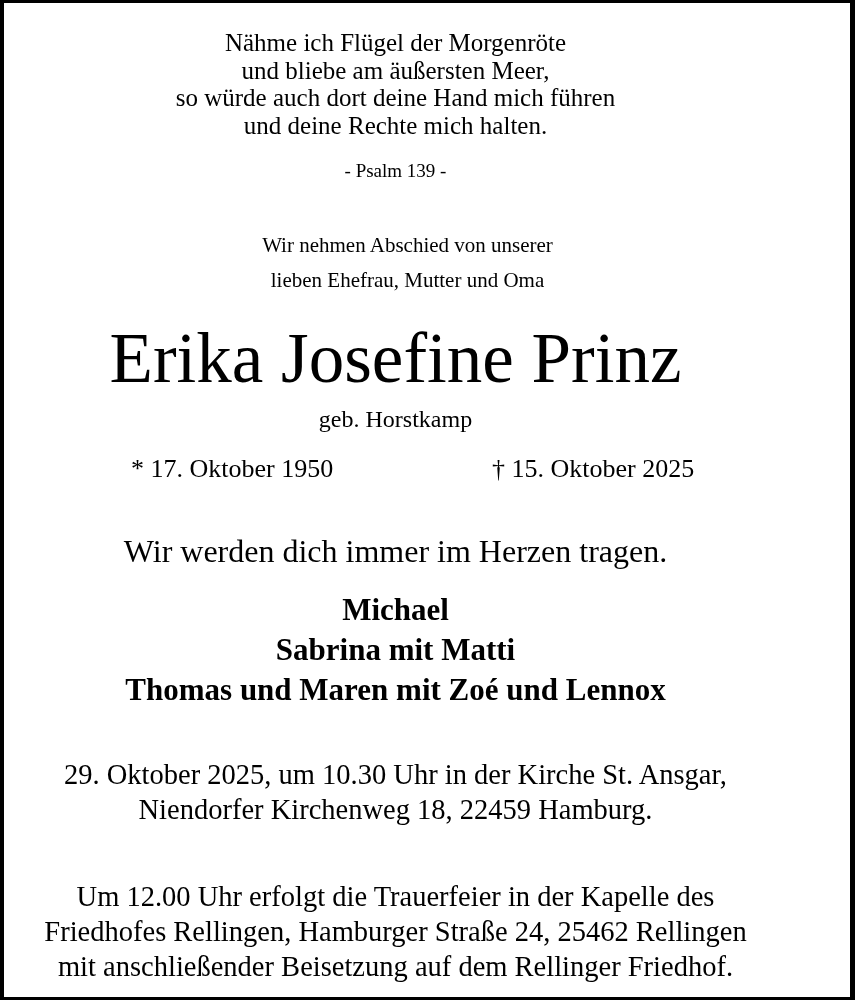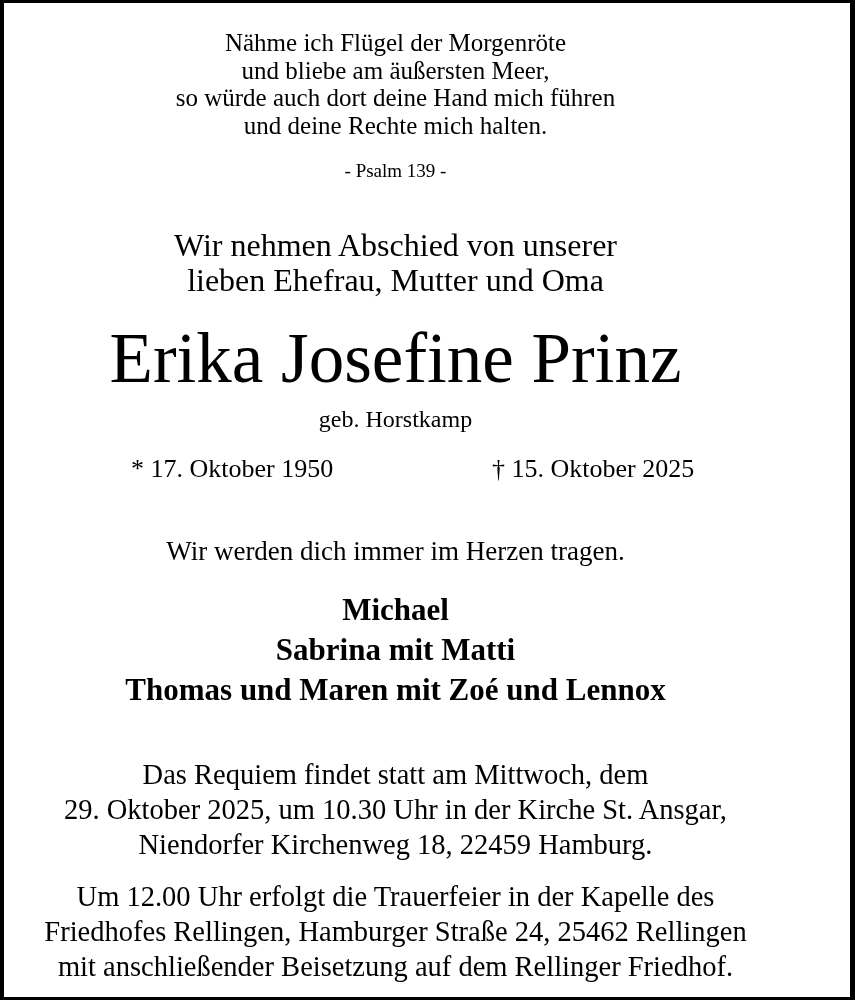--- a/index.html
+++ b/index.html
@@ -36,36 +36,36 @@
   }
   .line {
     display: block;
     white-space: nowrap;
   }
   
   .poem { top: 29px; font-size: 25px; line-height: 27.5px; }
   .poem .line { transform: scaleX(1.0); }
   .psalm { top: 160px; font-size: 19px; line-height: 22px; }
   
-  .intro { top: 228px; font-size: 32px; line-height: 35px; }
+  .intro { top: 228px; font-size: 21px; line-height: 35px; padding-left: 12px; }
   
   .name { top: 318px; font-size: 71px; line-height: 80px; }
   .maiden { top: 405px; font-size: 24px; line-height: 28px; }
   
   .dates {
     position: absolute;
     top: 454px;
     font-size: 26px;
     line-height: 30px;
     white-space: nowrap;
   }
   .birth { left: 131px; }
   .death { left: 492px; }
   
-  .tribute { top: 534px; font-size: 27px; line-height: 34px; }
+  .tribute { top: 534px; font-size: 32px; line-height: 34px; }
   
   .mourners { top: 590px; font-size: 31px; line-height: 40px; font-weight: bold; }
   
   .requiem { top: 757px; font-size: 28.5px; line-height: 35px; }
   .ceremony { top: 879px; font-size: 28.5px; line-height: 35px; }
 </style>
 </head>
 <body>
 
 <div class="frame"></div>
@@ -93,21 +93,20 @@
 
 <div class="block tribute">Wir werden dich immer im Herzen tragen.</div>
 
 <div class="block mourners">
   <span class="line">Michael</span>
   <span class="line">Sabrina mit Matti</span>
   <span class="line">Thomas und Maren mit Zoé und Lennox</span>
 </div>
 
 <div class="block requiem">
-  <span class="line">Das Requiem findet statt am Mittwoch, dem</span>
   <span class="line">29. Oktober 2025, um 10.30 Uhr in der Kirche St. Ansgar,</span>
   <span class="line">Niendorfer Kirchenweg 18, 22459 Hamburg.</span>
 </div>
 
 <div class="block ceremony">
   <span class="line">Um 12.00 Uhr erfolgt die Trauerfeier in der Kapelle des</span>
   <span class="line">Friedhofes Rellingen, Hamburger Straße 24, 25462 Rellingen</span>
   <span class="line">mit anschließender Beisetzung auf dem Rellinger Friedhof.</span>
 </div>
 

